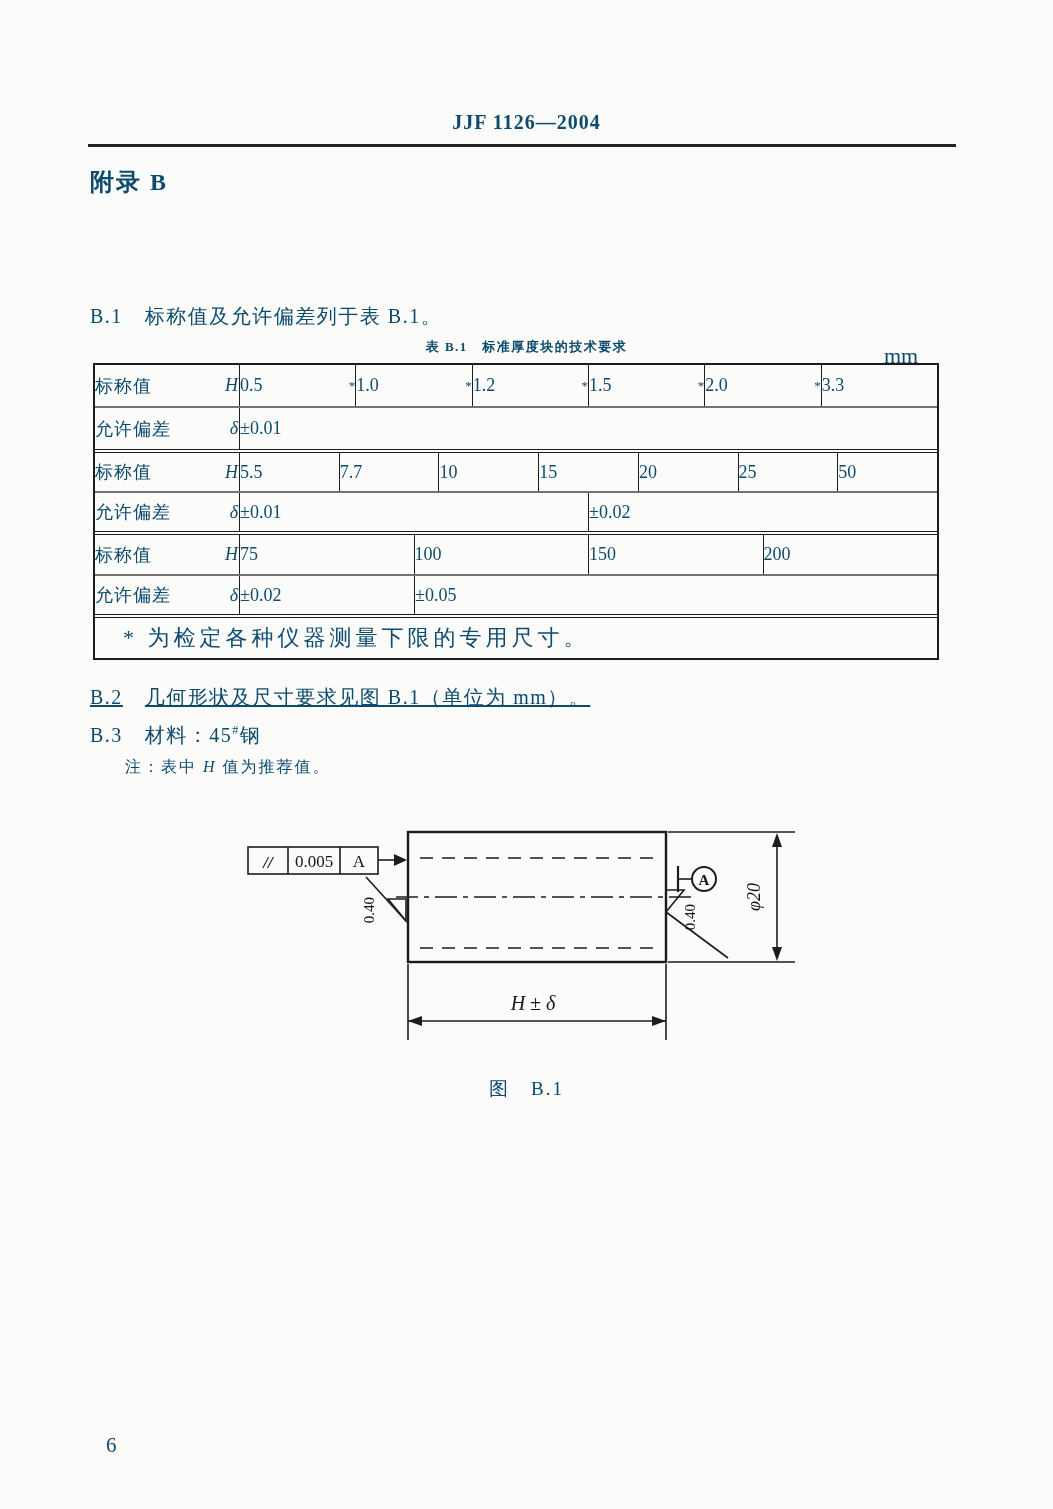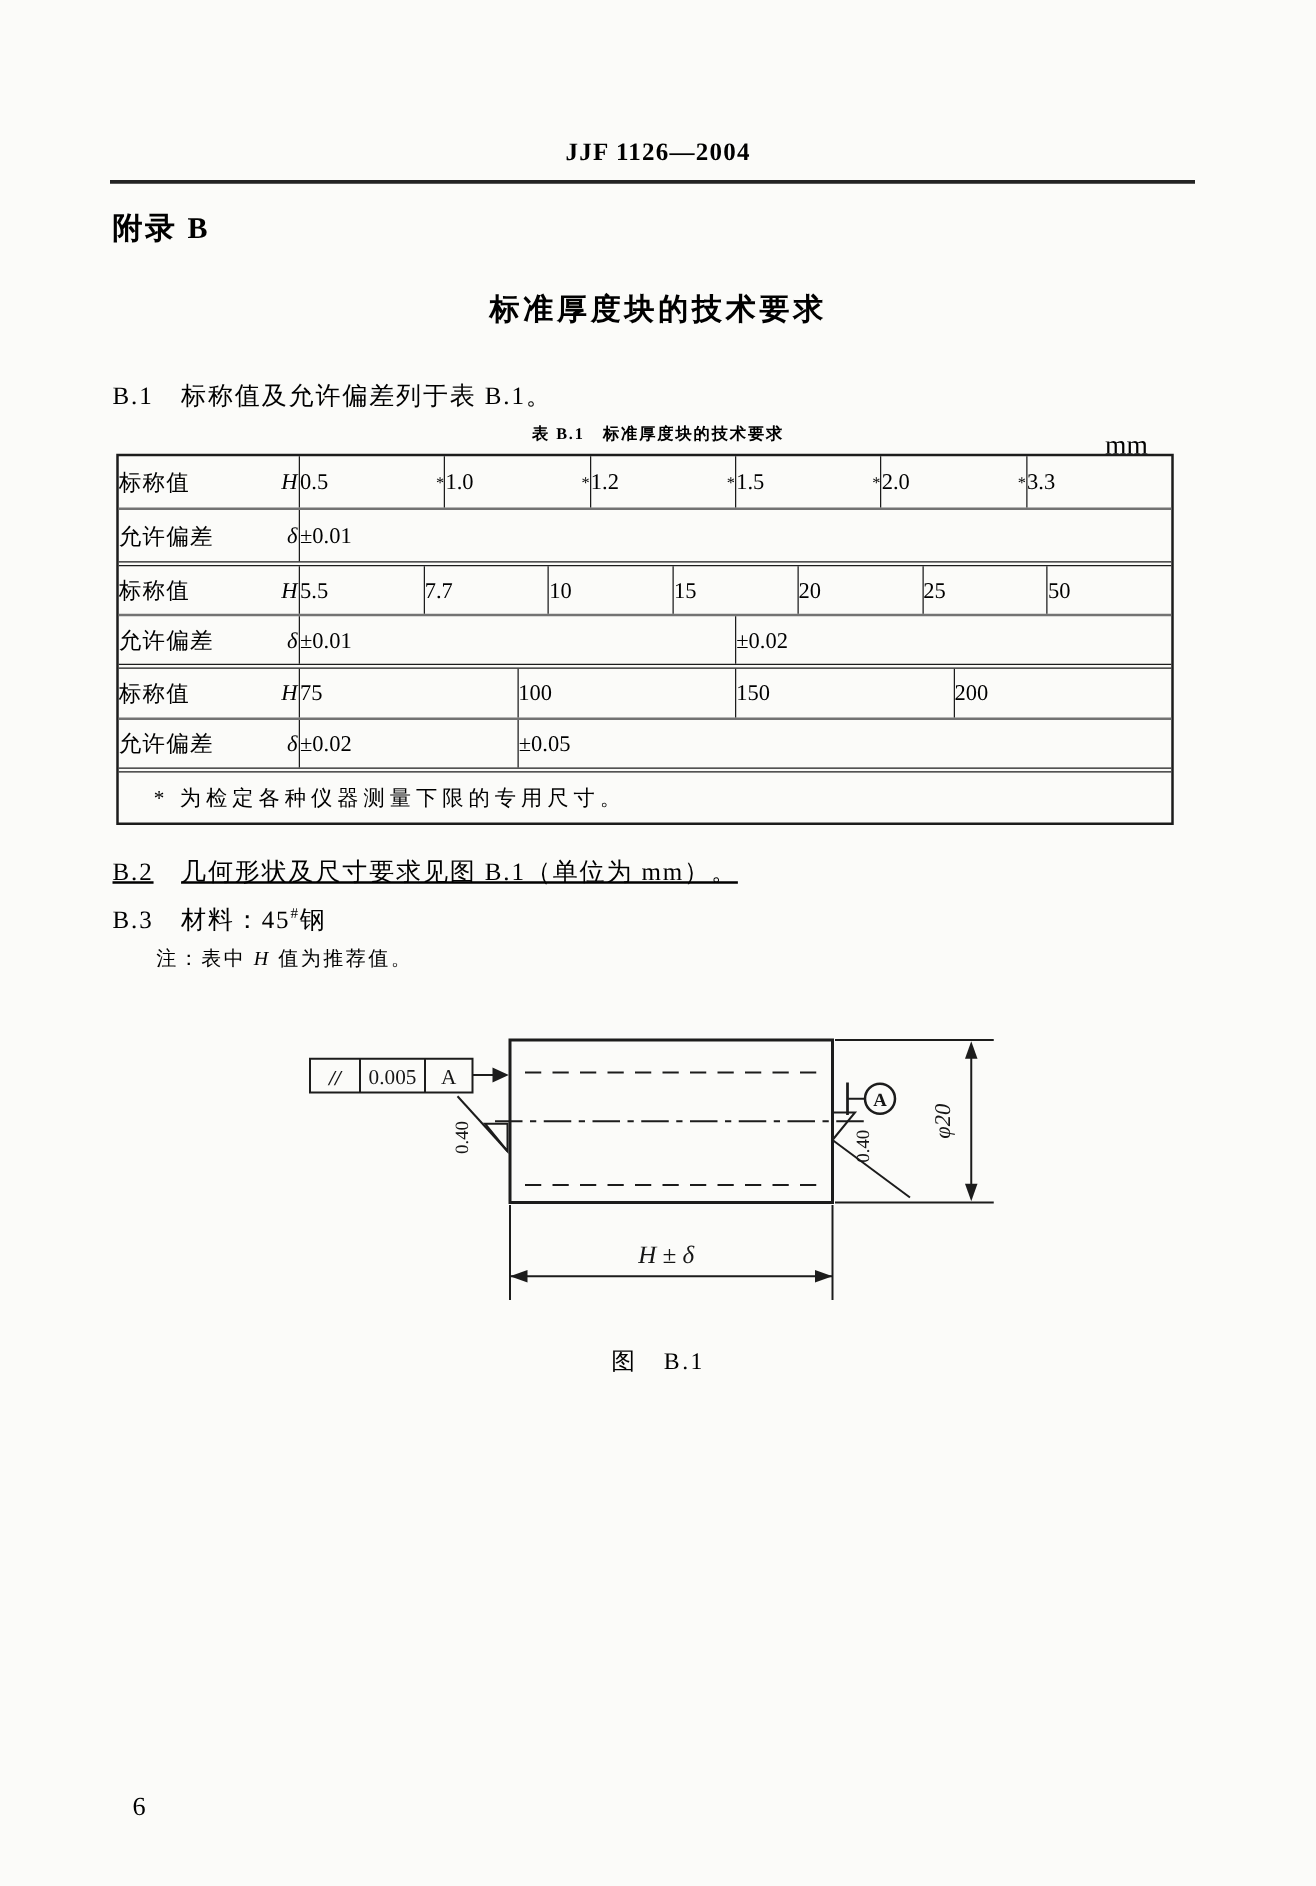--- a/index.html
+++ b/index.html
@@ -2,21 +2,21 @@
 <html><head>
 <meta charset="utf-8">
 <style>
   html,body { margin:0; padding:0; background:#e8e8e6; }
   .page {
     position:relative;
     width:1053px; height:1509px;
     margin:0 auto;
     background:#fbfbf9;
     font-family:"Liberation Serif","DejaVu Serif",serif;
-    color:#000000;
+    color:#0c4a6e;
     overflow:hidden;
   }
   .doc-header {
     position:absolute; top:111px; left:0; width:100%;
     text-align:center; font-weight:bold; font-size:20px; letter-spacing:1px;
   }
   .header-rule {
     position:absolute; top:144px; left:88px; width:868px; height:3px;
     background:#232323;
   }
@@ -64,40 +64,39 @@
   .tc.first { border-left:none; }
   .tc.label { width:144px; flex:none; letter-spacing:1px; }
   .tc.num { flex:1;gap:23px; }
   .tc .var { margin-left:7px; }
   .r1 .tc, .r2 .tc { min-height:41px; }
   .r5 .tc { min-height:39px; }
   sup.star { font-size:13px; margin-left:1px; }
   .tc-foot {
     width:100%; display:flex; align-items:center;
     min-height:40px; padding-left:28px; box-sizing:border-box;
-    font-size:17px; letter-spacing:4px;
+    font-size:22px; letter-spacing:4px;
   }
 
   .fig-svg { position:absolute; top:0; left:0; pointer-events:none; }
   .fig-caption {
     position:absolute; top:1076px; left:0; width:100%;
     text-align:center; font-size:19px; letter-spacing:2px;
   }
   .page-num { position:absolute; top:1433px; left:106px; font-size:21px; }
 </style>
 </head>
 <body>
 
 <div class="page">
 
   <div class="doc-header">JJF 1126—2004</div>
   <div class="header-rule"></div>
 
   <div class="appendix-label">附录 B</div>
-  <h1 class="appendix-title">标准厚度块的技术要求</h1>
 
   <div class="sec sec-b1">
     <span class="sec-num">B.1</span><span>标称值及允许偏差列于表 B.1。</span>
   </div>
 
   <div class="tbl-caption-row">表 B.1　标准厚度块的技术要求</div>
   <div class="tbl-unit">mm</div>
 
   <div class="tbl">
     <div class="trow r1">

